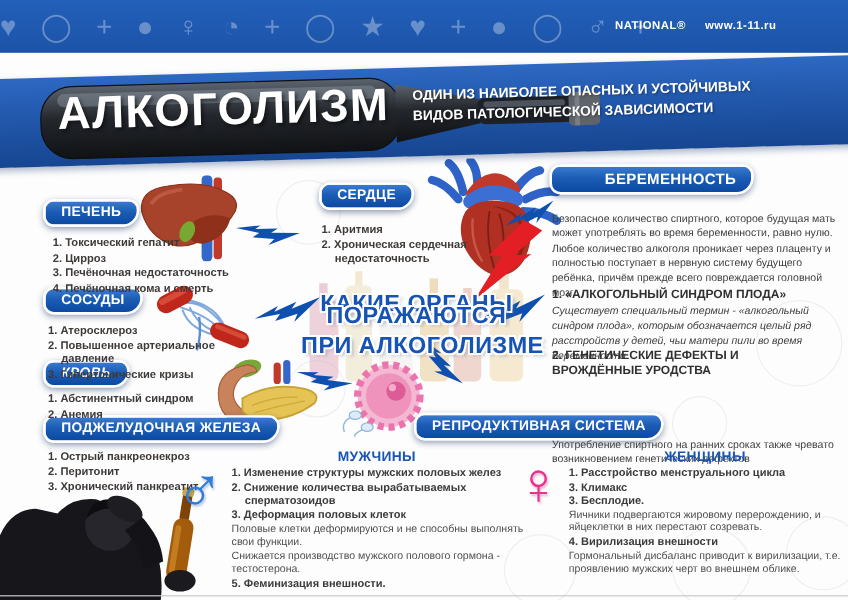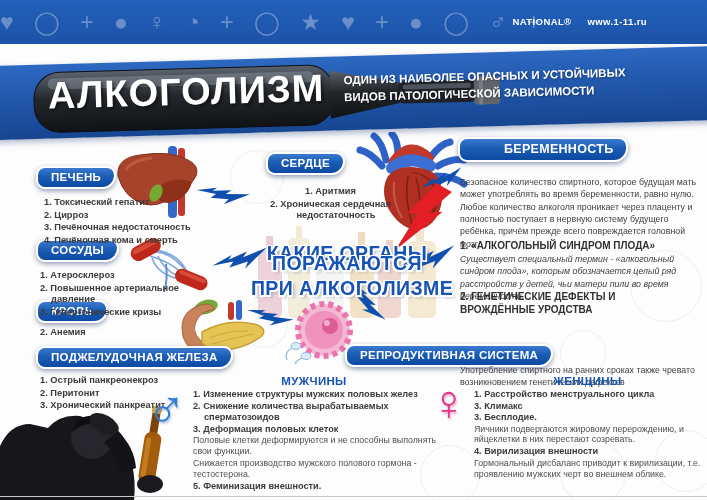--- a/index.html
+++ b/index.html
@@ -118,29 +118,30 @@
       <div class="li-b">4. Печёночная кома и смерть</div>
     </div>
   <div class="abs blist" style="left:40px;top:270px;width:158px;">
 
   <div class="li-b">1. Атеросклероз</div>
       <div class="li-b">2. Повышенное артериальное давление</div>
       <div class="li-b">3. Гипертонические кризы</div>
     </div>
   <div class="abs blist" style="left:40px;top:327px;width:175px;">
 
+  <div class="li-b">1. Абстинентный синдром</div>
       <div class="li-b">2. Анемия</div>
     </div>
   <div class="abs blist" style="left:40px;top:375px;width:185px;">
 
   <div class="li-b">1. Острый панкреонекроз</div>
       <div class="li-b">2. Перитонит</div>
       <div class="li-b">3. Хронический панкреатит</div>
     </div>
-  <div class="abs blist" style="left:268px;top:186px;width:125px;text-align:center;">
+  <div class="abs blist" style="left:268px;top:186px;width:125px;">
 
   <div class="li-b">1. Аритмия</div>
       <div class="li-b">2. Хроническая сердечная недостаточность</div>
     </div>
 
   <svg class="abs" style="left:112px;top:146px;z-index:2;" width="90" height="72" viewBox="0 0 90 72">
     <rect x="56" y="0" width="9" height="72" rx="4" fill="#3566c9"></rect>
     <rect x="66" y="2" width="7" height="68" rx="3" fill="#c0392b"></rect>
     <path d="M6,30 Q4,12 28,9 Q58,4 76,14 Q88,20 84,30 Q78,42 62,50 Q46,62 32,58 Q12,52 6,30 Z" fill="#a7432b" stroke="#8a2f1a" stroke-width="1"></path>
     <path d="M50,38 Q66,30 80,36 Q76,52 58,57 Q47,58 45,49 Z" fill="#8f301b"></path>

